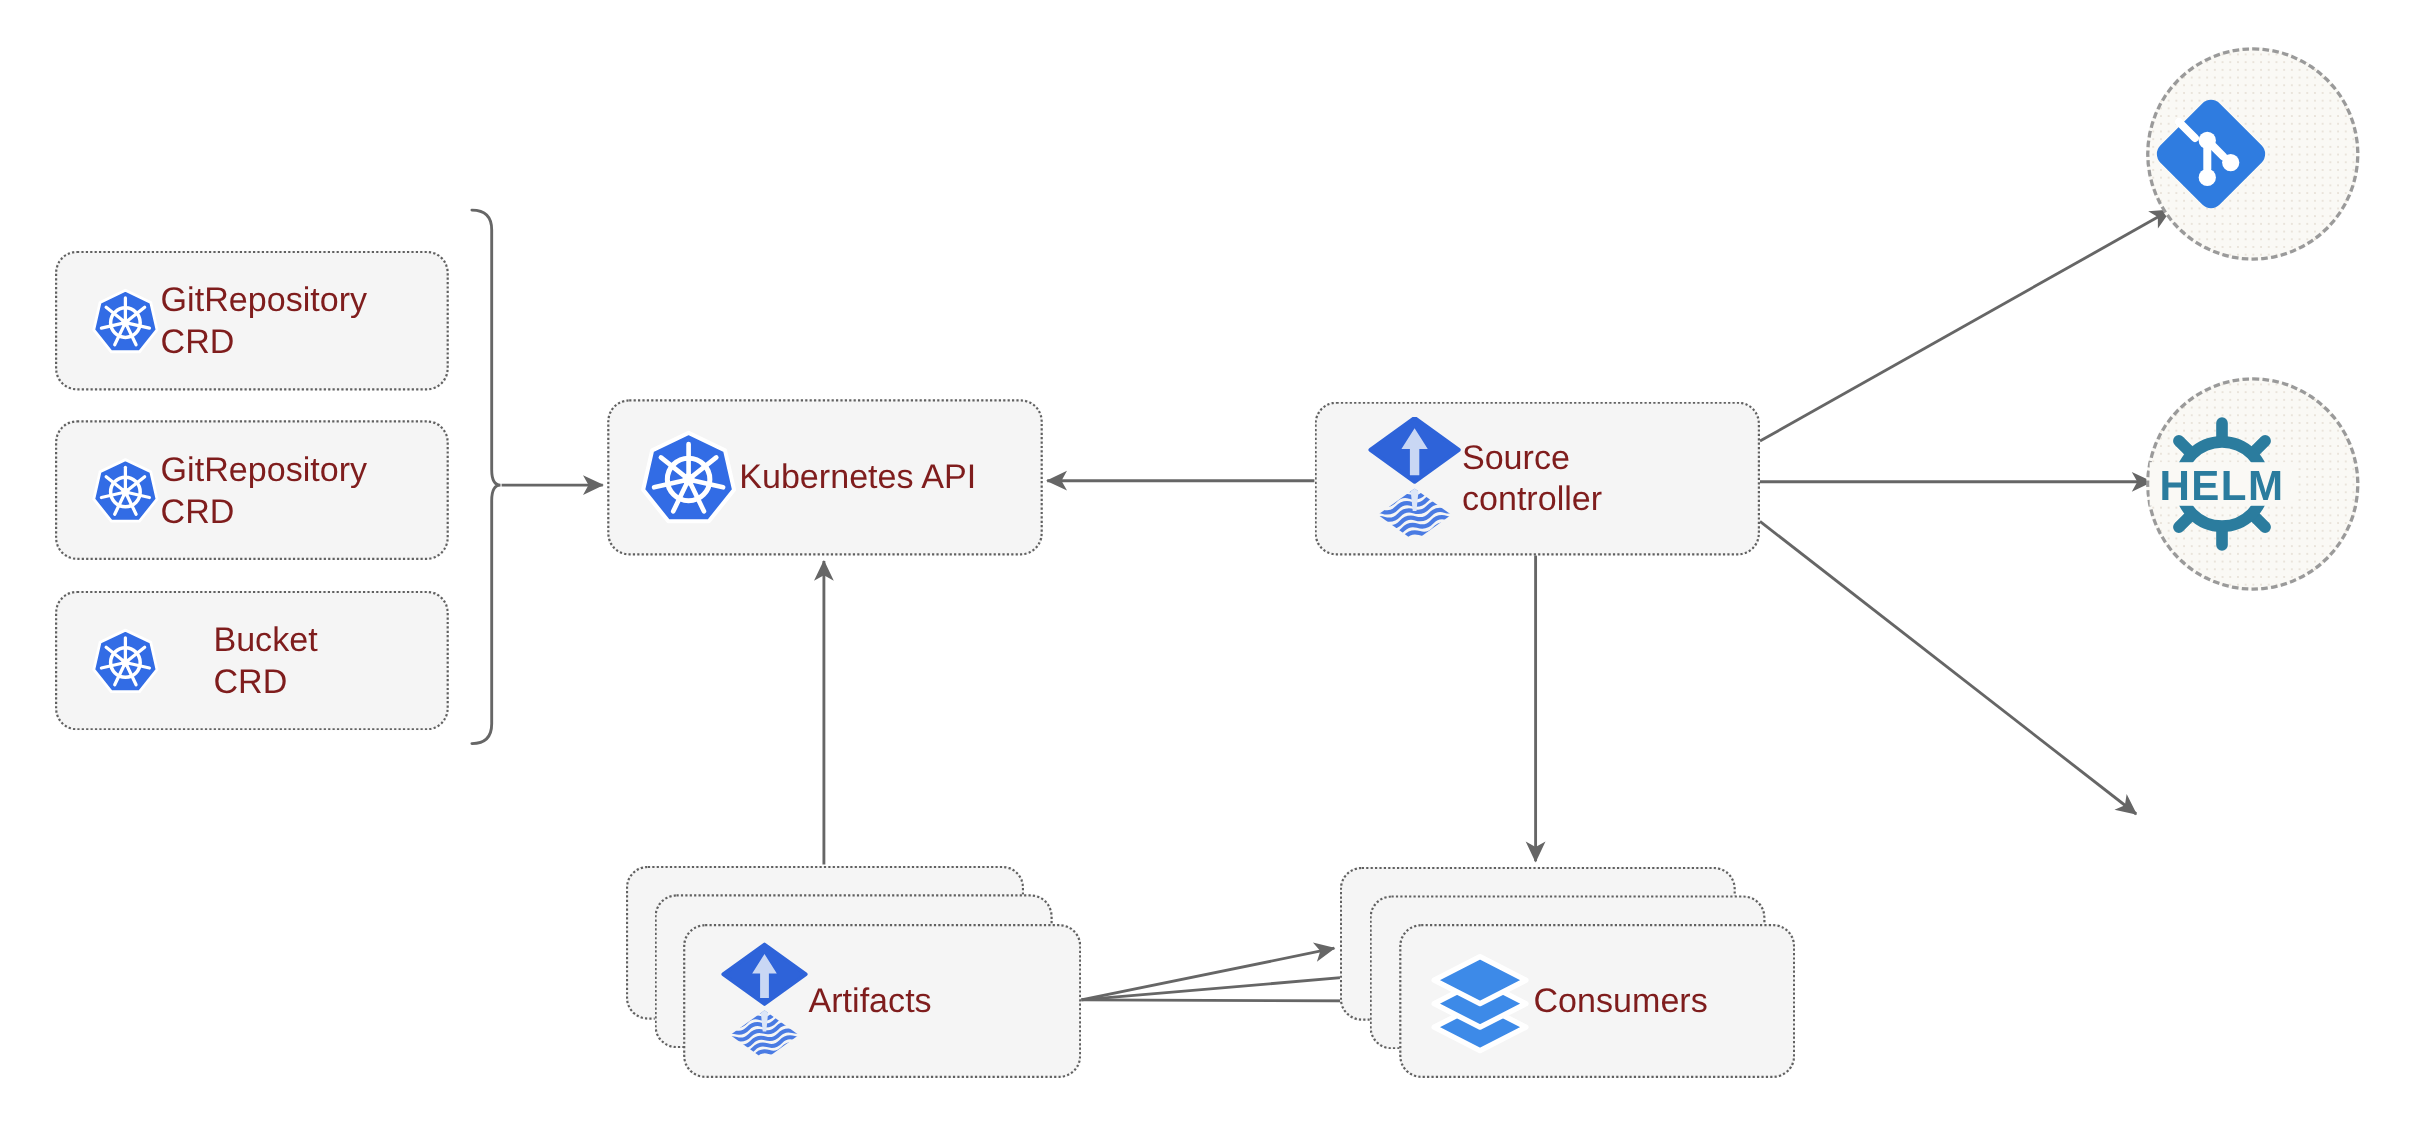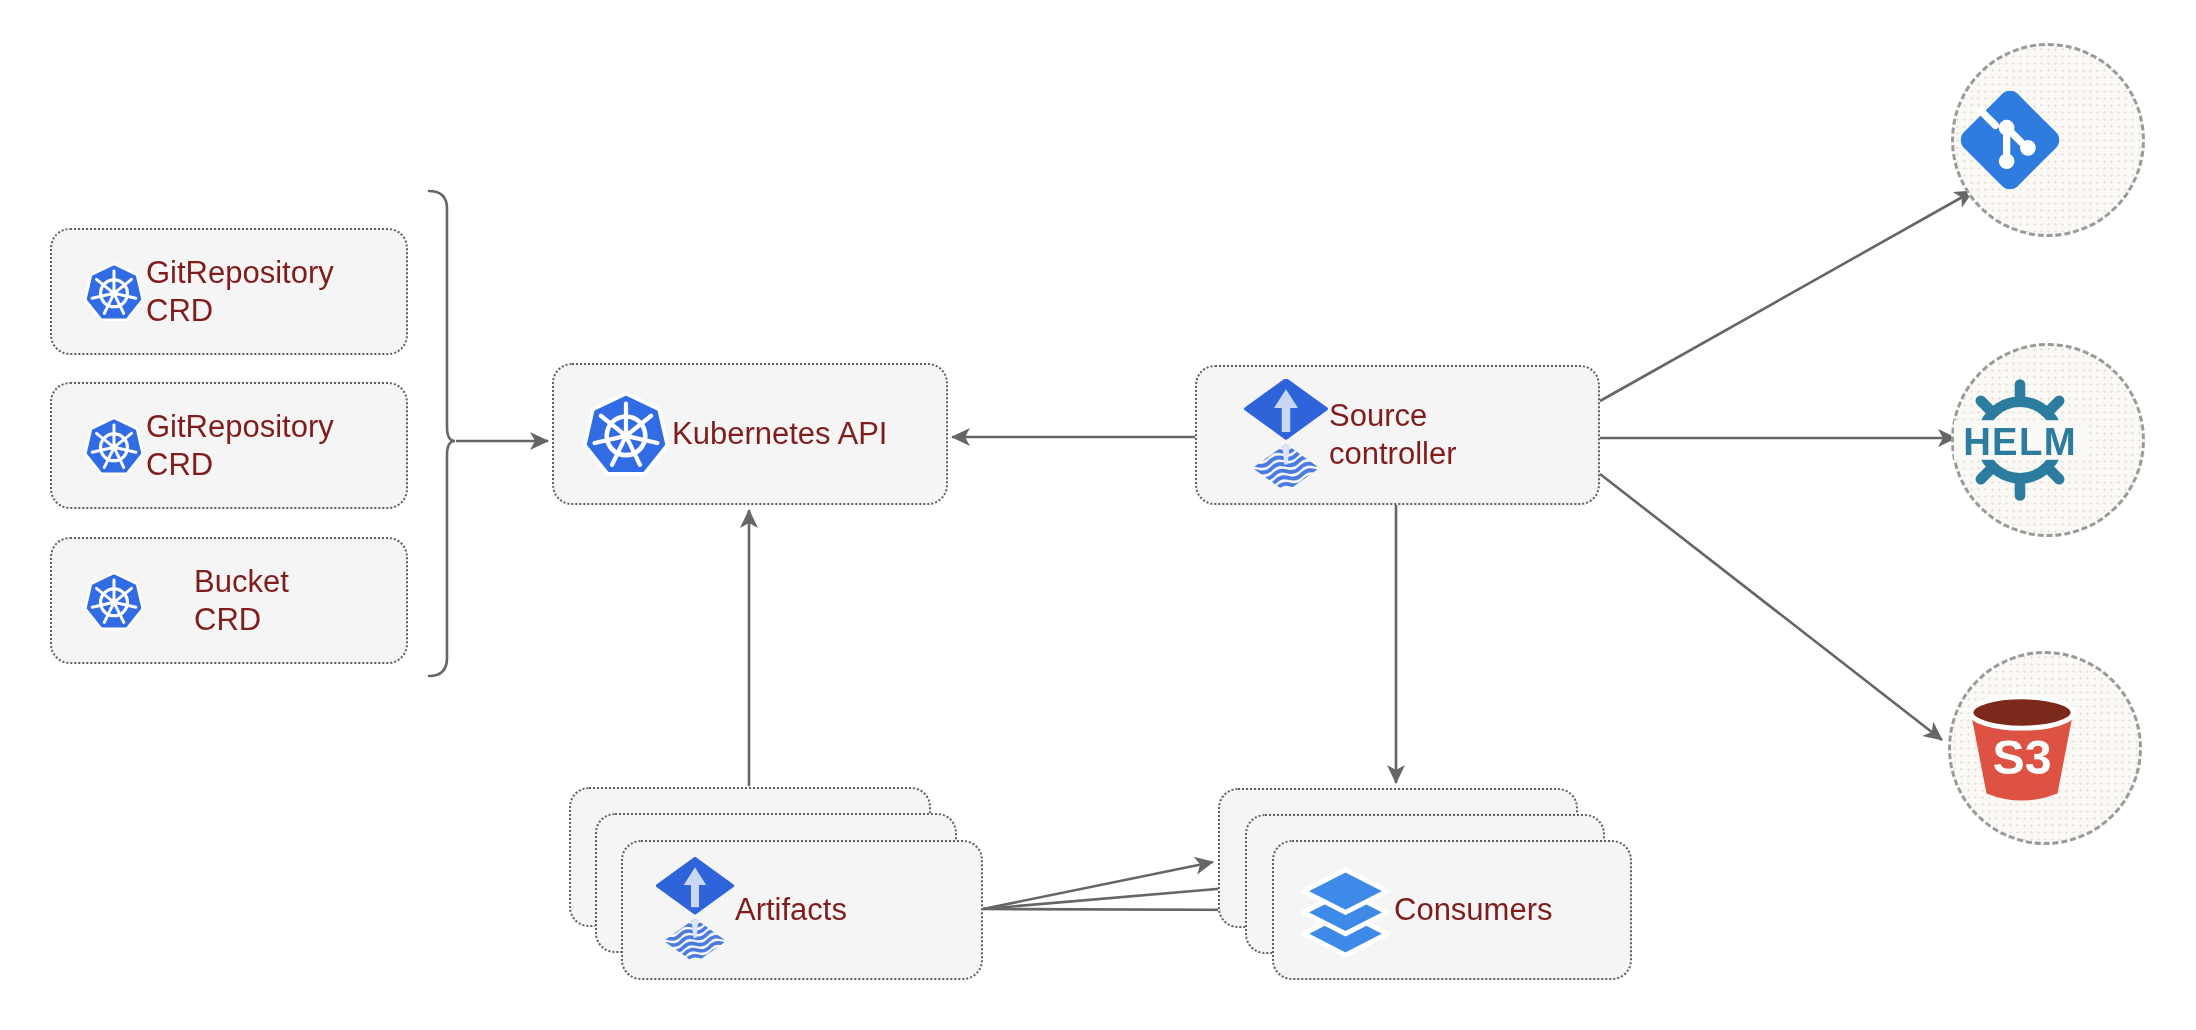--- a/index.html
+++ b/index.html
@@ -183,21 +183,14 @@
         <line x1="79.7" y1="20.3" x2="72.6" y2="27.4"></line>
         <line x1="20.3" y1="79.7" x2="27.4" y2="72.6"></line>
         <line x1="79.7" y1="79.7" x2="72.6" y2="72.6"></line>
       </g>
       <circle cx="50" cy="50" r="29" fill="none" stroke="#2B7C9E" stroke-width="8"></circle>
       <rect x="0" y="35" width="100" height="30" fill="#FAF9F5"></rect>
       <text x="50" y="61" text-anchor="middle" font-family="Liberation Sans, sans-serif" font-size="29" font-weight="bold" letter-spacing="1" fill="#2B7C9E">HELM</text>
     </svg>
   </div>
 
-  <div class="endpoint" style="left:1948px;top:651px;">
-    <svg width="142" height="142" viewBox="0 0 100 100">
-      <path d="M14,25 L86,25 L75,82 Q50,92 25,82 Z" fill="#DD5243"></path>
-      <ellipse cx="50" cy="25" rx="36" ry="11" fill="#7B291B" stroke="#ffffff" stroke-width="3.5"></ellipse>
-      <text x="50" y="68" text-anchor="middle" font-family="Liberation Sans, sans-serif" font-size="34" font-weight="bold" fill="#ffffff">S3</text>
-    </svg>
-  </div>
 
 </div>
 
 </body></html>

